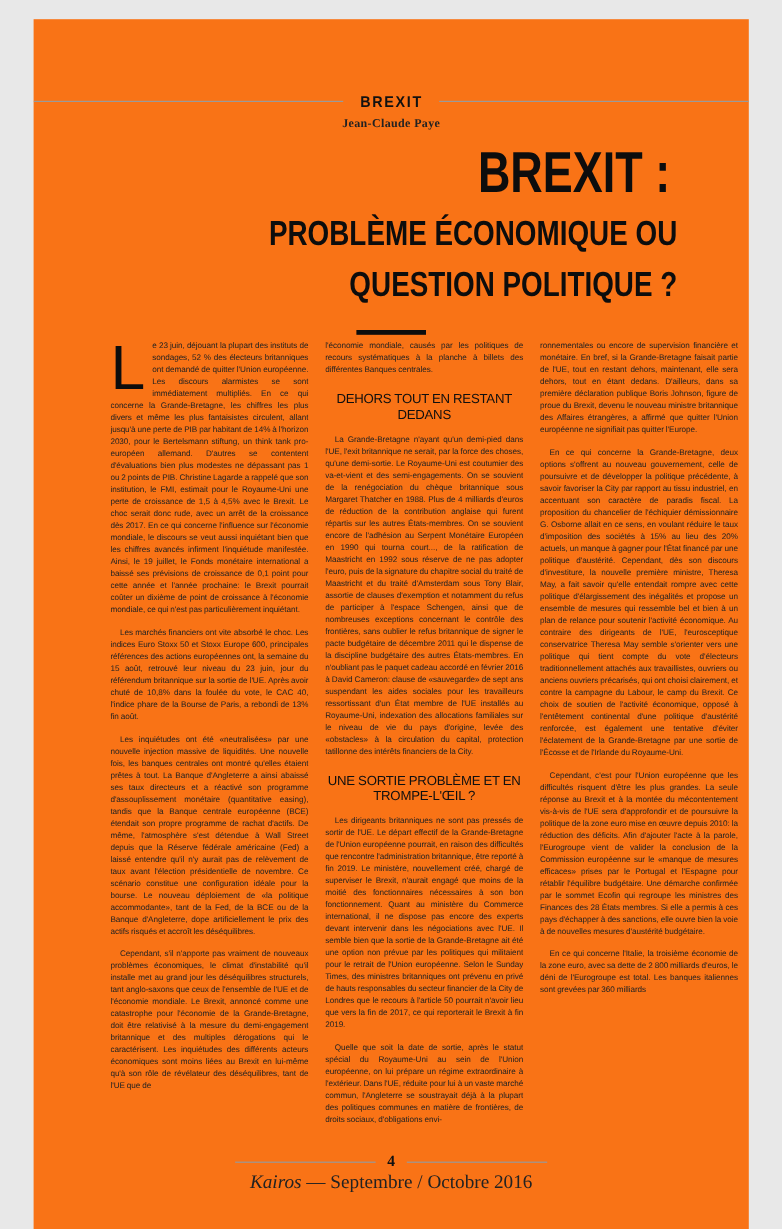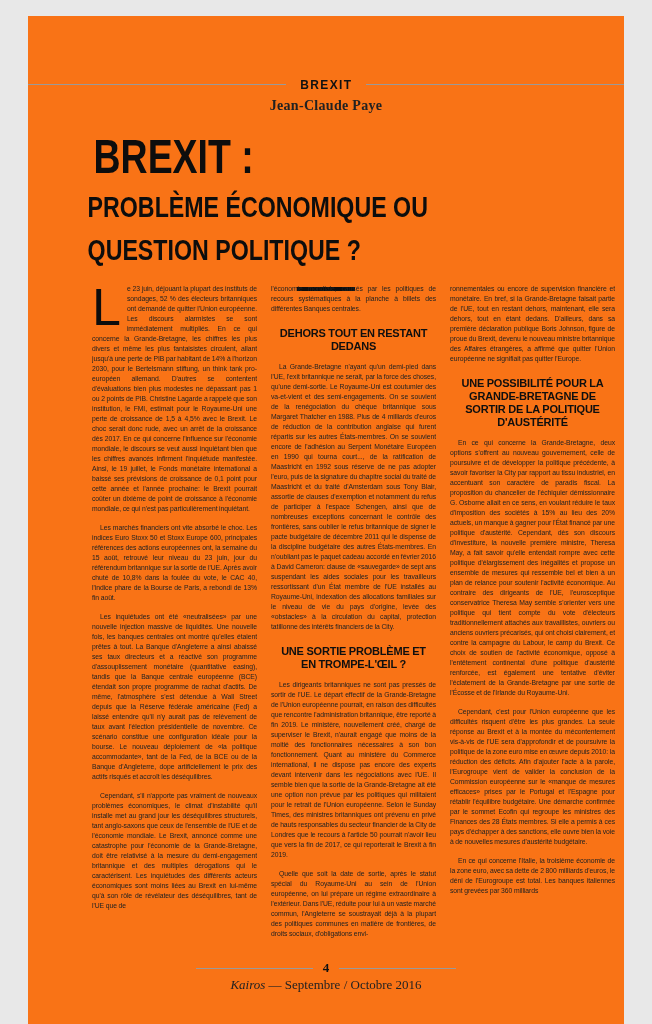--- a/index.html
+++ b/index.html
@@ -22,26 +22,26 @@
     padding:0 12px;
     font-weight:bold;font-size:13px;letter-spacing:1.5px;
     color:#111;
     transform:scaleX(0.92);
   }
   .byline{
     position:absolute;top:82px;left:0;right:0;
     text-align:center;
     font-family:"Liberation Serif",serif;
     font-weight:bold;
-    font-size:14px;color:#222;letter-spacing:0.3px;
+    font-size:10px;color:#222;letter-spacing:0.3px;
   }
   
   .title-block{
-    position:absolute;top:116px;left:0;right:0;
-    text-align:left;color:#0d0d0d;
+    position:absolute;top:104px;left:0;right:0;
+    text-align:right;color:#0d0d0d;
   }
   .title-line1{
     font-size:48px;font-weight:bold;line-height:1.05;
     transform:scaleX(0.78);transform-origin:center;
     letter-spacing:0px;white-space:nowrap;
   }
   .title-line23{
     font-size:29px;font-weight:bold;line-height:1.18;
     transform:scaleX(0.80);transform-origin:center;
     margin-top:8px;white-space:nowrap;
@@ -60,21 +60,21 @@
     width:165px;min-width:165px;
     overflow:hidden;
     text-align:justify;
     font-size:6.8px;line-height:10px;
     letter-spacing:-0.05px;word-spacing:-0.2px;
     color:#222;
   }
   .col p{margin:0 0 9px 0;text-indent:8px;}
   .col p.no-indent{text-indent:0;}
   .col-heading{
-    font-size:11px;font-weight:bold;line-height:13px;
+    font-size:11px;font-weight:normal;line-height:13px;
     letter-spacing:-0.2px;
     text-align:center;
     margin:13px 2px 9px 2px;
     color:#0f0f0f;
   }
   .dropcap{
     float:left;
     font-size:52px;line-height:42px;
     font-weight:400;color:#0d0d0d;
     padding:2px 6px 0 0;
@@ -87,21 +87,21 @@
   .footer-rule{flex:1;height:1px;background:#9a9a9a;}
   .footer-page{
     padding:0 10px;
     font-family:"Liberation Serif",serif;
     font-weight:bold;font-size:13px;color:#111;
   }
   .footer-journal{
     position:absolute;top:961px;left:0;right:0;
     text-align:center;
     font-family:"Liberation Serif",serif;
-    font-size:13px;color:#222;
+    font-size:16px;color:#222;
   }
   .footer-journal .jname{font-style:italic;}
 </style>
 </head>
 <body>
 
 <div class="page">
 
   <div class="kicker-row">
     <div class="kicker-rule"></div>
@@ -127,21 +127,20 @@
     <div class="col">
         <p class="no-indent">l'économie mondiale, causés par les politiques de recours systématiques à la planche à billets des différentes Banques centrales.</p>
         <h2 class="col-heading">DEHORS TOUT EN RESTANT DEDANS</h2>
         <p>La Grande-Bretagne n'ayant qu'un demi-pied dans l'UE, l'exit britannique ne serait, par la force des choses, qu'une demi-sortie. Le Royaume-Uni est coutumier des va-et-vient et des semi-engagements. On se souvient de la renégociation du chèque britannique sous Margaret Thatcher en 1988. Plus de 4 milliards d'euros de réduction de la contribution anglaise qui furent répartis sur les autres États-membres. On se souvient encore de l'adhésion au Serpent Monétaire Européen en 1990 qui tourna court..., de la ratification de Maastricht en 1992 sous réserve de ne pas adopter l'euro, puis de la signature du chapitre social du traité de Maastricht et du traité d'Amsterdam sous Tony Blair, assortie de clauses d'exemption et notamment du refus de participer à l'espace Schengen, ainsi que de nombreuses exceptions concernant le contrôle des frontières, sans oublier le refus britannique de signer le pacte budgétaire de décembre 2011 qui le dispense de la discipline budgétaire des autres États-membres. En n'oubliant pas le paquet cadeau accordé en février 2016 à David Cameron: clause de «sauvegarde» de sept ans suspendant les aides sociales pour les travailleurs ressortissant d'un État membre de l'UE installés au Royaume-Uni, indexation des allocations familiales sur le niveau de vie du pays d'origine, levée des «obstacles» à la circulation du capital, protection tatillonne des intérêts financiers de la City.</p>
         <h2 class="col-heading">UNE SORTIE PROBLÈME ET EN TROMPE-L'ŒIL ?</h2>
         <p>Les dirigeants britanniques ne sont pas pressés de sortir de l'UE. Le départ effectif de la Grande-Bretagne de l'Union européenne pourrait, en raison des difficultés que rencontre l'administration britannique, être reporté à fin 2019. Le ministère, nouvellement créé, chargé de superviser le Brexit, n'aurait engagé que moins de la moitié des fonctionnaires nécessaires à son bon fonctionnement. Quant au ministère du Commerce international, il ne dispose pas encore des experts devant intervenir dans les négociations avec l'UE. Il semble bien que la sortie de la Grande-Bretagne ait été une option non prévue par les politiques qui militaient pour le retrait de l'Union européenne. Selon le Sunday Times, des ministres britanniques ont prévenu en privé de hauts responsables du secteur financier de la City de Londres que le recours à l'article 50 pourrait n'avoir lieu que vers la fin de 2017, ce qui reporterait le Brexit à fin 2019.</p>
         <p>Quelle que soit la date de sortie, après le statut spécial du Royaume-Uni au sein de l'Union européenne, on lui prépare un régime extraordinaire à l'extérieur. Dans l'UE, réduite pour lui à un vaste marché commun, l'Angleterre se soustrayait déjà à la plupart des politiques communes en matière de frontières, de droits sociaux, d'obligations envi-</p>
       </div>
     <div class="col">
         <p class="no-indent">ronnementales ou encore de supervision financière et monétaire. En bref, si la Grande-Bretagne faisait partie de l'UE, tout en restant dehors, maintenant, elle sera dehors, tout en étant dedans. D'ailleurs, dans sa première déclaration publique Boris Johnson, figure de proue du Brexit, devenu le nouveau ministre britannique des Affaires étrangères, a affirmé que quitter l'Union européenne ne signifiait pas quitter l'Europe.</p>
-        <h2 class="col-heading">UNE POSSIBILITÉ POUR LA GRANDE-BRETAGNE DE SORTIR DE LA POLITIQUE D'AUSTÉRITÉ</h2>
         <p>En ce qui concerne la Grande-Bretagne, deux options s'offrent au nouveau gouvernement, celle de poursuivre et de développer la politique précédente, à savoir favoriser la City par rapport au tissu industriel, en accentuant son caractère de paradis fiscal. La proposition du chancelier de l'échiquier démissionnaire G. Osborne allait en ce sens, en voulant réduire le taux d'imposition des sociétés à 15% au lieu des 20% actuels, un manque à gagner pour l'État financé par une politique d'austérité. Cependant, dès son discours d'investiture, la nouvelle première ministre, Theresa May, a fait savoir qu'elle entendait rompre avec cette politique d'élargissement des inégalités et propose un ensemble de mesures qui ressemble bel et bien à un plan de relance pour soutenir l'activité économique. Au contraire des dirigeants de l'UE, l'eurosceptique conservatrice Theresa May semble s'orienter vers une politique qui tient compte du vote d'électeurs traditionnellement attachés aux travaillistes, ouvriers ou anciens ouvriers précarisés, qui ont choisi clairement, et contre la campagne du Labour, le camp du Brexit. Ce choix de soutien de l'activité économique, opposé à l'entêtement continental d'une politique d'austérité renforcée, est également une tentative d'éviter l'éclatement de la Grande-Bretagne par une sortie de l'Écosse et de l'Irlande du Royaume-Uni.</p>
         <p>Cependant, c'est pour l'Union européenne que les difficultés risquent d'être les plus grandes. La seule réponse au Brexit et à la montée du mécontentement vis-à-vis de l'UE sera d'approfondir et de poursuivre la politique de la zone euro mise en œuvre depuis 2010: la réduction des déficits. Afin d'ajouter l'acte à la parole, l'Eurogroupe vient de valider la conclusion de la Commission européenne sur le «manque de mesures efficaces» prises par le Portugal et l'Espagne pour rétablir l'équilibre budgétaire. Une démarche confirmée par le sommet Ecofin qui regroupe les ministres des Finances des 28 États membres. Si elle a permis à ces pays d'échapper à des sanctions, elle ouvre bien la voie à de nouvelles mesures d'austérité budgétaire.</p>
         <p>En ce qui concerne l'Italie, la troisième économie de la zone euro, avec sa dette de 2 800 milliards d'euros, le déni de l'Eurogroupe est total. Les banques italiennes sont grevées par 360 milliards</p>
       </div>
   </div>
 
   <div class="footer-row">
     <div class="footer-rule"></div>
     <div class="footer-page">4</div>
     <div class="footer-rule"></div>

